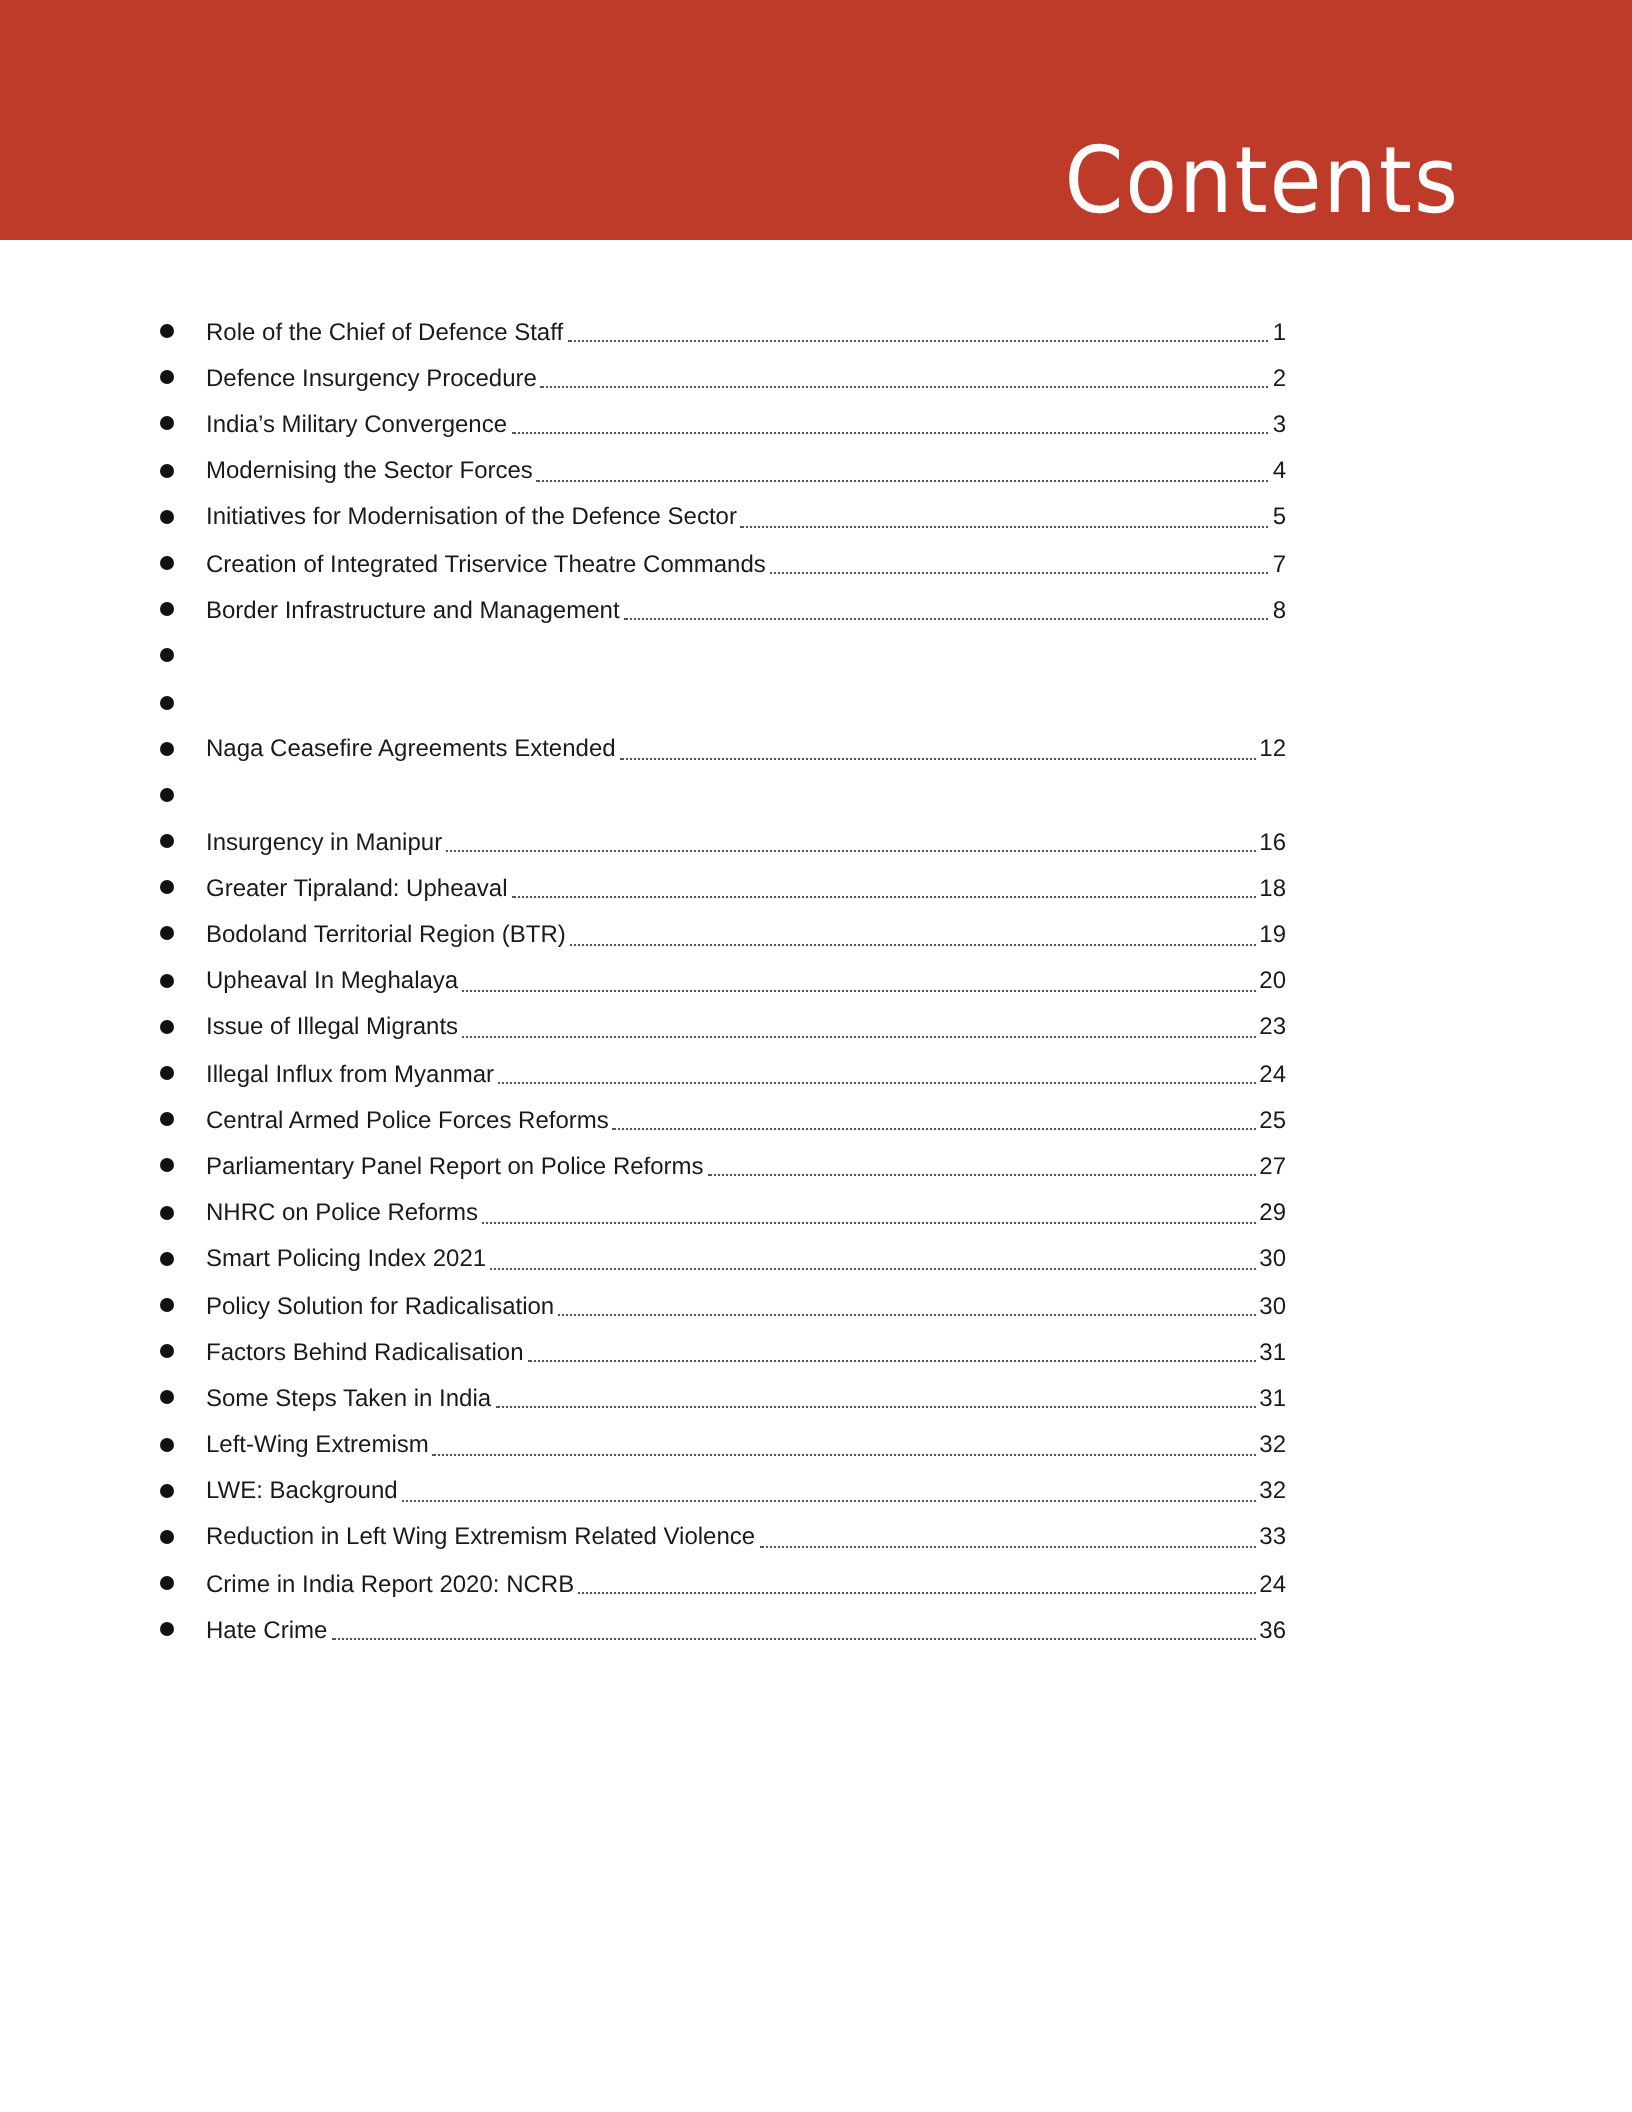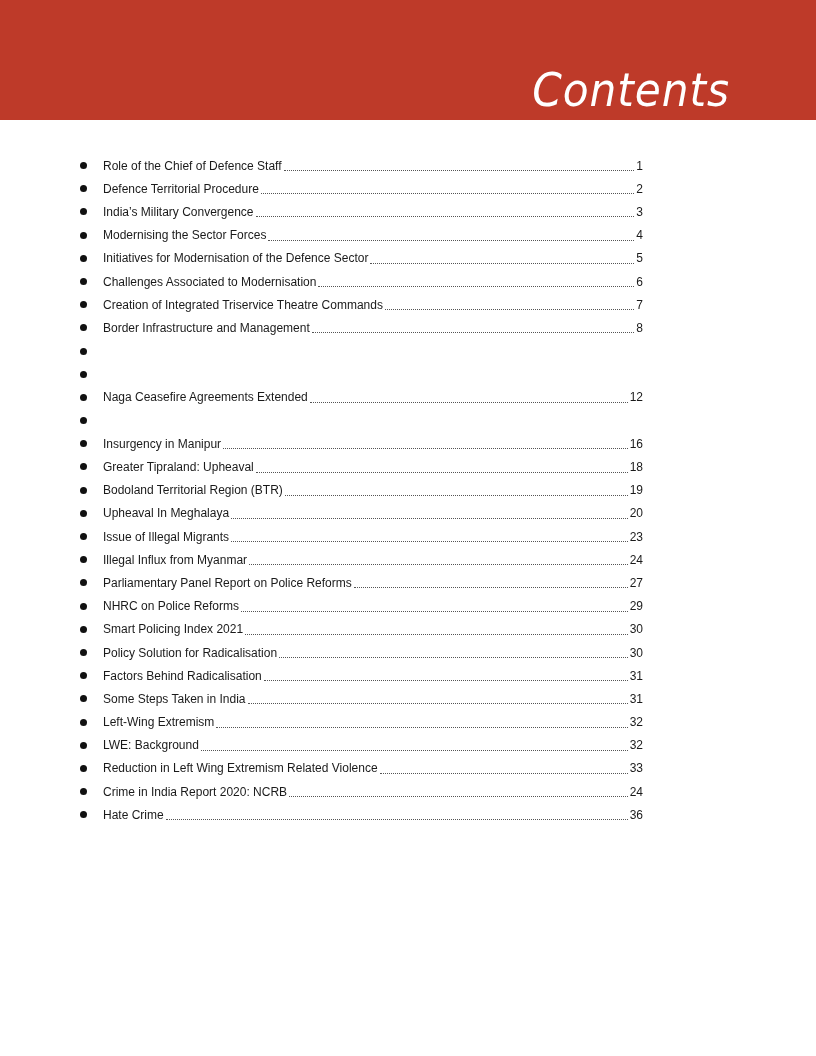--- a/index.html
+++ b/index.html
@@ -15,21 +15,20 @@
       font-family: "Liberation Sans", "DejaVu Sans", sans-serif;
       color: #1a1a1a;
     }
     .header-band {
       position: absolute;
       left: 0;
       top: 0;
       width: 816px;
       height: 120px;
       background: #BE3A29;
-      font-style: italic;
     }
     .page-title {
       position: absolute;
       right: 86px;
       top: 62px;
       margin: 0;
       font-family: "DejaVu Sans", "Liberation Sans", sans-serif;
       font-weight: normal;
       font-size: 46px;
       line-height: 56px;
@@ -107,21 +106,21 @@
     <a class="toc-entry">
       <span class="toc-title">Role of the Chief of Defence Staff</span>
       <span class="toc-leader"></span>
       <span class="toc-page">1</span>
     </a>
   </li>
 
   <li class="toc-row">
     <span class="toc-bullet"></span>
     <a class="toc-entry">
-      <span class="toc-title">Defence Territorial Procedure</span>
+      <span class="toc-title">Defence Insurgency Procedure</span>
       <span class="toc-leader"></span>
       <span class="toc-page">2</span>
     </a>
   </li>
 
   <li class="toc-row">
     <span class="toc-bullet"></span>
     <a class="toc-entry">
       <span class="toc-title">India’s Military Convergence</span>
       <span class="toc-leader"></span>
@@ -140,28 +139,20 @@
 
   <li class="toc-row">
     <span class="toc-bullet"></span>
     <a class="toc-entry">
       <span class="toc-title">Initiatives for Modernisation of the Defence Sector</span>
       <span class="toc-leader"></span>
       <span class="toc-page">5</span>
     </a>
   </li>
 
-  <li class="toc-row">
-    <span class="toc-bullet"></span>
-    <a class="toc-entry">
-      <span class="toc-title">Challenges Associated to Modernisation</span>
-      <span class="toc-leader"></span>
-      <span class="toc-page">6</span>
-    </a>
-  </li>
 
   <li class="toc-row">
     <span class="toc-bullet"></span>
     <a class="toc-entry">
       <span class="toc-title">Creation of Integrated Triservice Theatre Commands</span>
       <span class="toc-leader"></span>
       <span class="toc-page">7</span>
     </a>
   </li>
 
@@ -242,20 +233,28 @@
 
   <li class="toc-row">
     <span class="toc-bullet"></span>
     <a class="toc-entry">
       <span class="toc-title">Illegal Influx from Myanmar</span>
       <span class="toc-leader"></span>
       <span class="toc-page">24</span>
     </a>
   </li>
 
+  <li class="toc-row">
+    <span class="toc-bullet"></span>
+    <a class="toc-entry">
+      <span class="toc-title">Central Armed Police Forces Reforms</span>
+      <span class="toc-leader"></span>
+      <span class="toc-page">25</span>
+    </a>
+  </li>
 
   <li class="toc-row">
     <span class="toc-bullet"></span>
     <a class="toc-entry">
       <span class="toc-title">Parliamentary Panel Report on Police Reforms</span>
       <span class="toc-leader"></span>
       <span class="toc-page">27</span>
     </a>
   </li>
 

